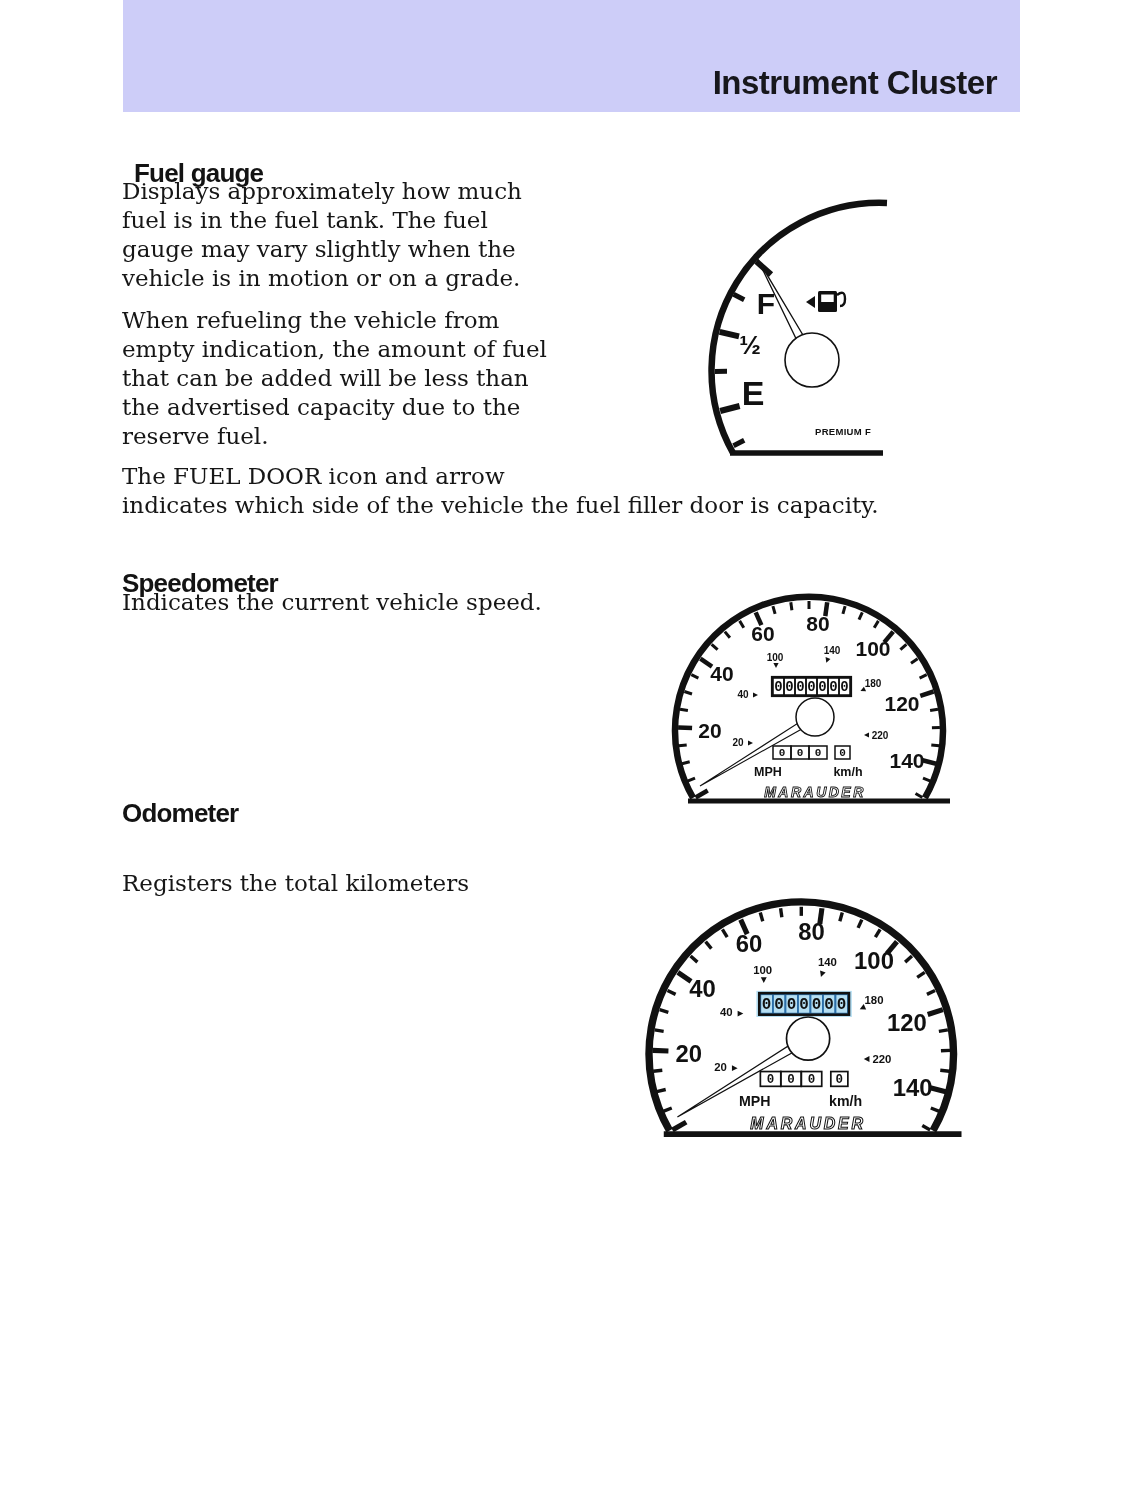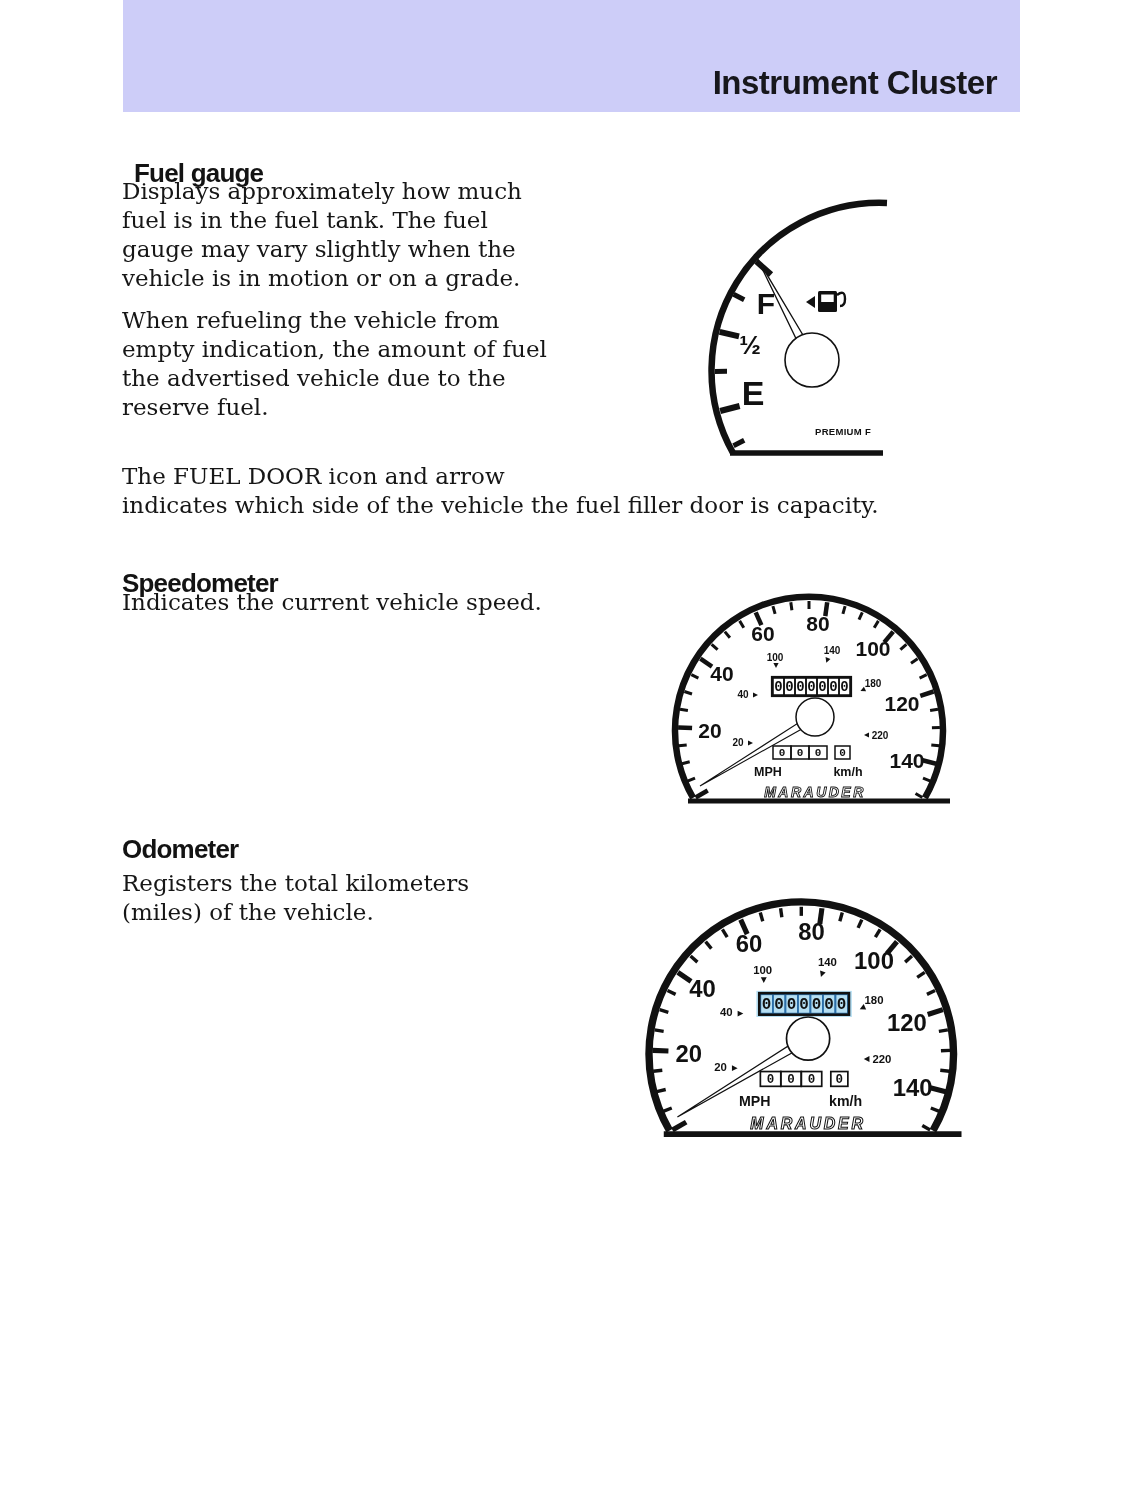--- a/index.html
+++ b/index.html
@@ -41,21 +41,22 @@
   <div class="para" style="top:177px;">
     <div class="tline">Displays approximately how much</div>
     <div class="tline">fuel is in the fuel tank. The fuel</div>
     <div class="tline">gauge may vary slightly when the</div>
     <div class="tline">vehicle is in motion or on a grade.</div>
   </div>
 
   <div class="para" style="top:306px;">
     <div class="tline">When refueling the vehicle from</div>
     <div class="tline">empty indication, the amount of fuel</div>
-    <div class="tline">the advertised vehicle due to the</div>
+    <div class="tline">that can be added will be less than</div>
+    <div class="tline">the advertised capacity due to the</div>
     <div class="tline">reserve fuel.</div>
   </div>
 
   <div class="para" style="top:462px;">
     <div class="tline">The FUEL DOOR icon and arrow</div>
     <div class="tline">indicates which side of the vehicle the fuel filler door is capacity.</div>
   </div>
 
   <svg class="gauge-svg" style="left:705px;top:198px;" width="310" height="262" viewBox="0 0 310 262">
     <path d="M 182 5 A 168 168 0 0 0 28 255" fill="none" stroke="#111" stroke-width="6.5"></path>
@@ -182,25 +183,24 @@
       <text class="trip-digit" x="120" y="165" text-anchor="middle" dominant-baseline="central">0</text>
       <text class="trip-digit" x="138" y="165" text-anchor="middle" dominant-baseline="central">0</text>
       <text class="trip-digit" x="156" y="165" text-anchor="middle" dominant-baseline="central">0</text>
       <text class="trip-digit" x="180.5" y="165" text-anchor="middle" dominant-baseline="central">0</text>
     </g>
     <text class="unit-label" x="106" y="184" text-anchor="middle" dominant-baseline="central">MPH</text>
     <text class="unit-label" x="186" y="184" text-anchor="middle" dominant-baseline="central">km/h</text>
     <text class="brand-label" x="153" y="204" text-anchor="middle" dominant-baseline="central">MARAUDER</text>
   </svg>
 
-  <h2 class="sec-heading" style="top:828px;margin-top:6px;">Odometer</h2>
+  <h2 class="sec-heading" style="top:792px;margin-top:6px;">Odometer</h2>
 
   <div class="para" style="top:869px;">
     <div class="tline">Registers the total kilometers</div>
-    <div class="tline">(miles) of the vehicle.</div>
   </div>
 
   <svg class="gauge-svg" style="left:634px;top:892px;" width="330" height="250" viewBox="0 0 290 220">
     <path d="M 31.1 209.9 A 134 134 0 1 1 262.9 209.9" fill="none" stroke="#111" stroke-width="6.5"></path>
     <line x1="26" y1="213" x2="288" y2="213" stroke="#111" stroke-width="5"></line>
     <g>
         <line x1="33.6" y1="209.5" x2="45.7" y2="202.5" stroke="#111" stroke-width="4.5"></line>
         <line x1="25.5" y1="193.1" x2="33.0" y2="190.1" stroke="#111" stroke-width="3"></line>
         <line x1="19.9" y1="175.7" x2="27.7" y2="173.8" stroke="#111" stroke-width="3"></line>
         <line x1="16.7" y1="157.7" x2="24.7" y2="156.9" stroke="#111" stroke-width="3"></line>

